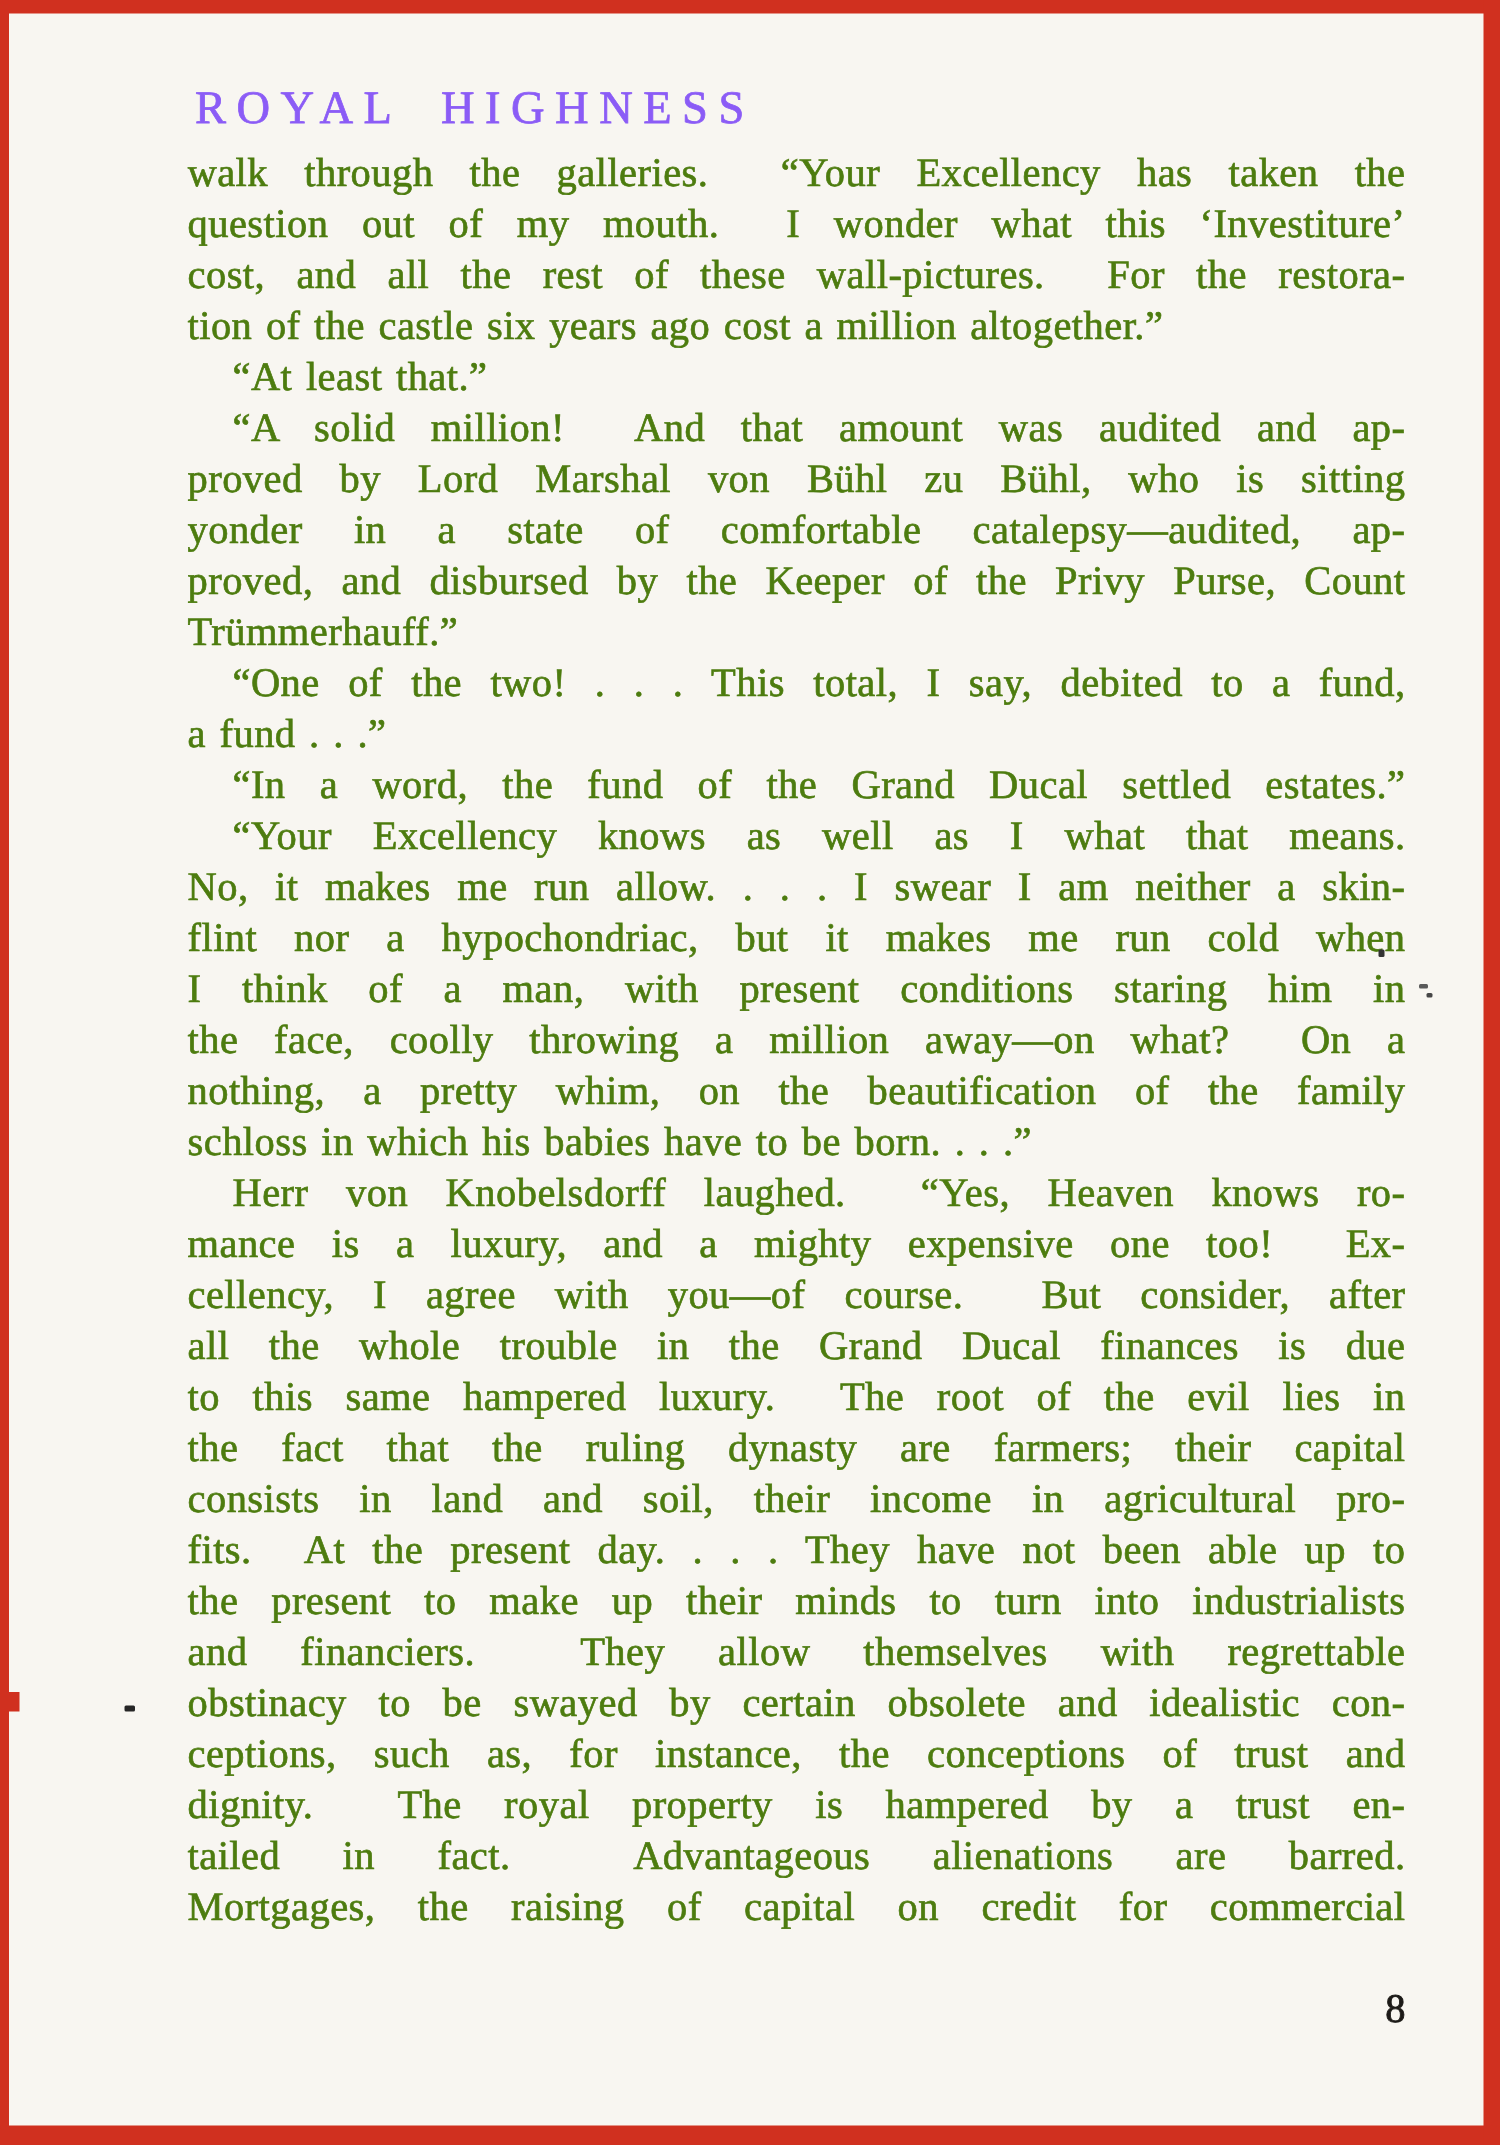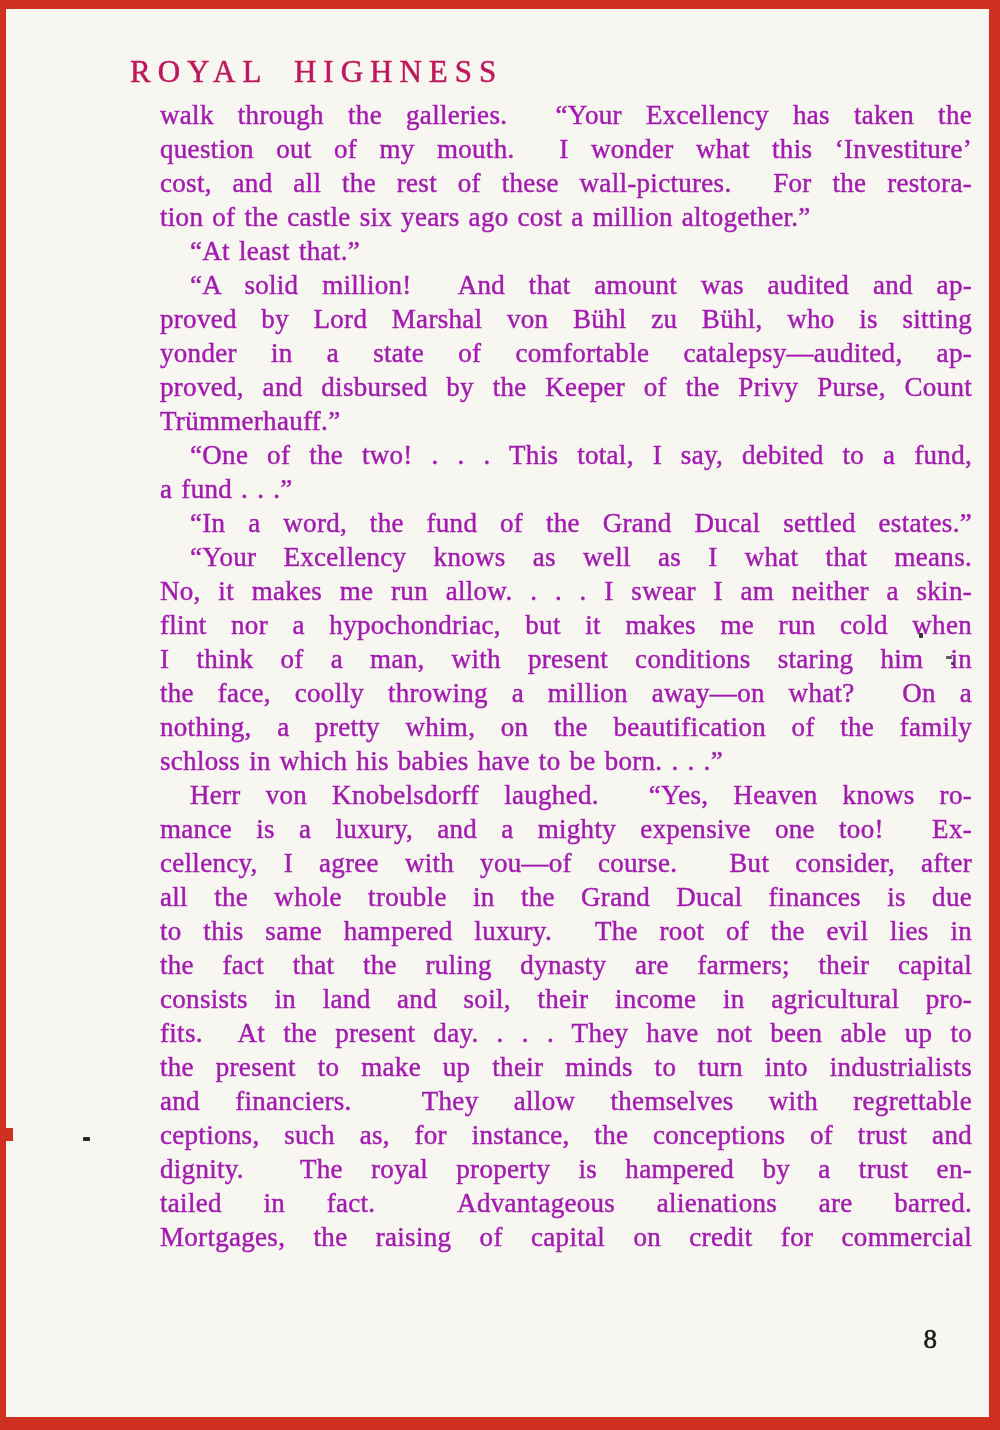--- a/index.html
+++ b/index.html
@@ -74,23 +74,23 @@
   .speck-1 { left: 83px;  top: 1137px; width: 7px; height: 4px; background: #262626; }
   .speck-2 { left: 919px; top: 633px;  width: 4px; height: 5px; background: #333333; }
   .speck-3 { left: 946px; top: 656px;  width: 6px; height: 3px; background: #5a5a5a; }
   .speck-4 { left: 951px; top: 662px;  width: 4px; height: 3px; background: #474747; }
 </style>
 </head>
 <body>
 
 <div class="page" style="background: rgb(248, 246, 241);">
 
-  <div class="running-head" style="color: #be185d;">ROYAL HIGHNESS</div>
+  <div class="running-head" style="color: #8b5cf6;">ROYAL HIGHNESS</div>
 
-  <div class="textcol" style="color: #a21caf; margin-left: 35px;">
+  <div class="textcol" style="color: #4d7c0f;">
       <div class="line just">walk through the galleries.  “Your Excellency has taken the</div>
       <div class="line just">question out of my mouth.  I wonder what this ‘Investiture’</div>
       <div class="line just">cost, and all the rest of these wall-pictures.  For the restora-</div>
       <div class="line">tion of the castle six years ago cost a million altogether.”</div>
       <div class="line indent">“At least that.”</div>
       <div class="line indent just">“A solid million!  And that amount was audited and ap-</div>
       <div class="line just">proved by Lord Marshal von Bühl zu Bühl, who is sitting</div>
       <div class="line just">yonder in a state of comfortable catalepsy—audited, ap-</div>
       <div class="line just">proved, and disbursed by the Keeper of the Privy Purse, Count</div>
       <div class="line">Trümmerhauff.”</div>
@@ -107,20 +107,21 @@
       <div class="line indent just">Herr von Knobelsdorff laughed.  “Yes, Heaven knows ro-</div>
       <div class="line just">mance is a luxury, and a mighty expensive one too!  Ex-</div>
       <div class="line just">cellency, I agree with you—of course.  But consider, after</div>
       <div class="line just">all the whole trouble in the Grand Ducal finances is due</div>
       <div class="line just">to this same hampered luxury.  The root of the evil lies in</div>
       <div class="line just">the fact that the ruling dynasty are farmers; their capital</div>
       <div class="line just">consists in land and soil, their income in agricultural pro-</div>
       <div class="line just">fits.  At the present day. . . . They have not been able up to</div>
       <div class="line just">the present to make up their minds to turn into industrialists</div>
       <div class="line just">and financiers.  They allow themselves with regrettable</div>
+      <div class="line just">obstinacy to be swayed by certain obsolete and idealistic con-</div>
       <div class="line just">ceptions, such as, for instance, the conceptions of trust and</div>
       <div class="line just">dignity.  The royal property is hampered by a trust en-</div>
       <div class="line just">tailed in fact.  Advantageous alienations are barred.</div>
       <div class="line just">Mortgages, the raising of capital on credit for commercial</div>
     </div>
 
   <div class="pagenum" style="color: rgb(28, 26, 23);">8</div>
 
   <div class="edge edge-top" style="background: rgb(208, 48, 31);"></div>
   <div class="edge edge-bottom" style="background: rgb(208, 48, 31);"></div>

